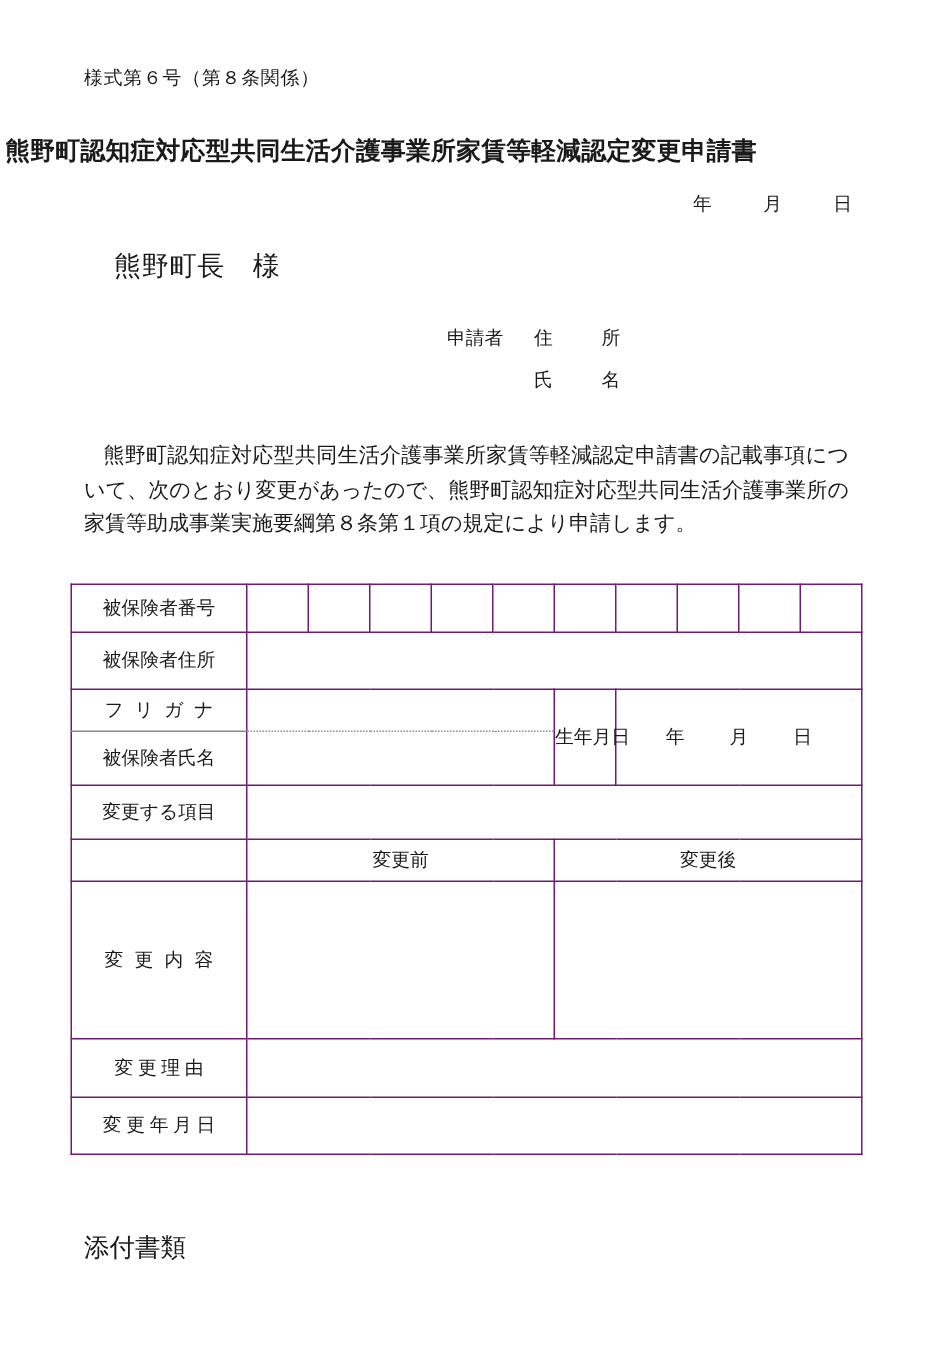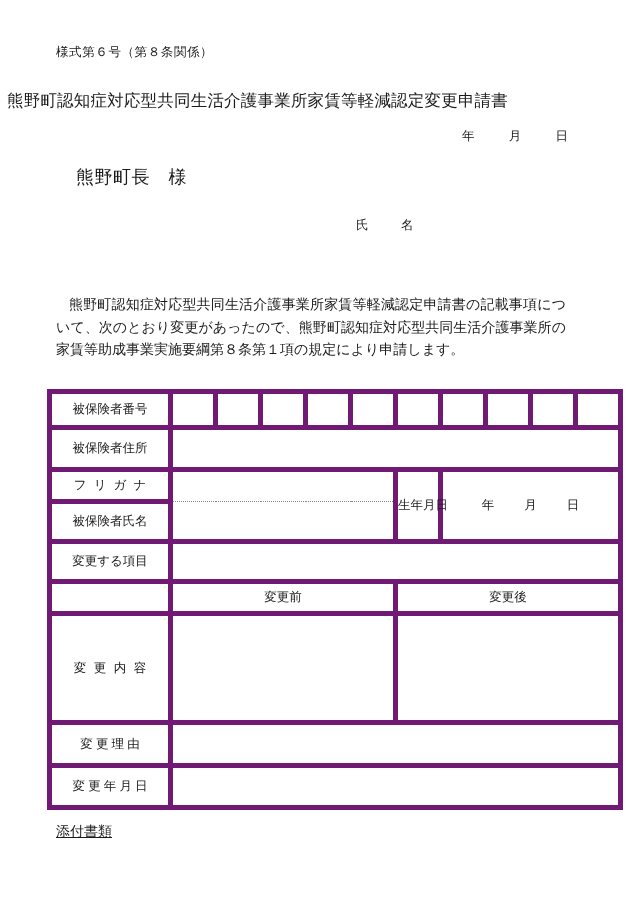--- a/index.html
+++ b/index.html
@@ -29,23 +29,23 @@
     top: 44px;
     font-size: 12.5px;
     letter-spacing: 0.6px;
     white-space: nowrap;
   }
   .doc-title {
     position: absolute;
     left: 0;
     top: 90px;
     width: 508px;
-    text-align: right;
+    text-align: center;
     font-size: 16.5px;
-    font-weight: normal;
+    font-weight: bold;
     letter-spacing: 0.2px;
     white-space: nowrap;
   }
   .date-line {
     position: absolute;
     right: 62px;
     top: 128px;
     font-size: 12.5px;
     white-space: nowrap;
   }
@@ -96,21 +96,21 @@
   .form-table {
     position: absolute;
     left: 47px;
     top: 389px;
     width: 516px;
     border-collapse: collapse;
     table-layout: fixed;
     font-size: 12.5px;
   }
   .form-table td {
-    border: 5px solid #701a75;
+    border: 1px solid #701a75;
     padding: 0;
     vertical-align: middle;
   }
   .lbl {
     width: 116px;
     text-align: center;
     white-space: nowrap;
   }
   .lbl-sp2 { letter-spacing: 2px; text-indent: 2px; }
 
@@ -153,23 +153,22 @@
     white-space: nowrap;
   }
 
   .content-lbl { vertical-align: middle; }
 
   
   .attach {
     position: absolute;
     left: 56px;
     top: 820px;
-    font-size: 14px;
+    font-size: 17px;
     line-height: 23px;
-    text-decoration: underline;
   }
   .attach .sub { margin-left: 16px; }
 </style>
 </head>
 <body>
 
 <div class="page">
 
   <div class="form-no">様式第６号（第８条関係）</div>
 
@@ -179,20 +178,23 @@
     <span>年</span>
     <span class="gap"></span>
     <span>月</span>
     <span class="gap"></span>
     <span>日</span>
   </div>
 
   <div class="addressee">熊野町長　様</div>
 
   <div class="applicant">
+    <div class="row">
+      <span class="lead">申請者</span><span class="fld">住　所</span>
+    </div>
     <div class="row">
       <span class="lead"></span><span class="fld">氏　名</span>
     </div>
   </div>
 
   <div class="body-text">
     <span class="indent">熊野町認知症対応型共同生活介護事業所家賃等軽減認定申請書の記載事項について、次のとおり変更があったので、熊野町認知症対応型共同生活介護事業所の家賃等助成事業実施要綱第８条第１項の規定により申請します。</span>
   </div>
 
   <table class="form-table">

